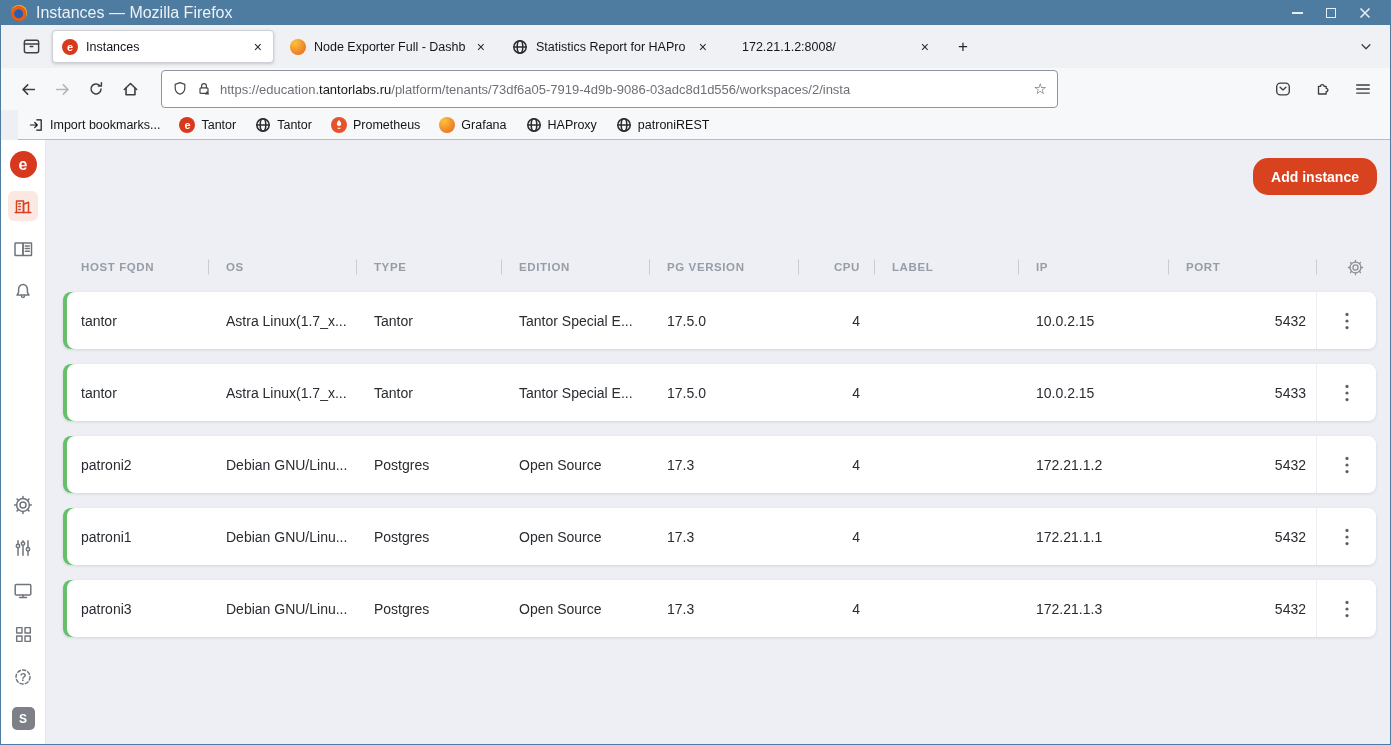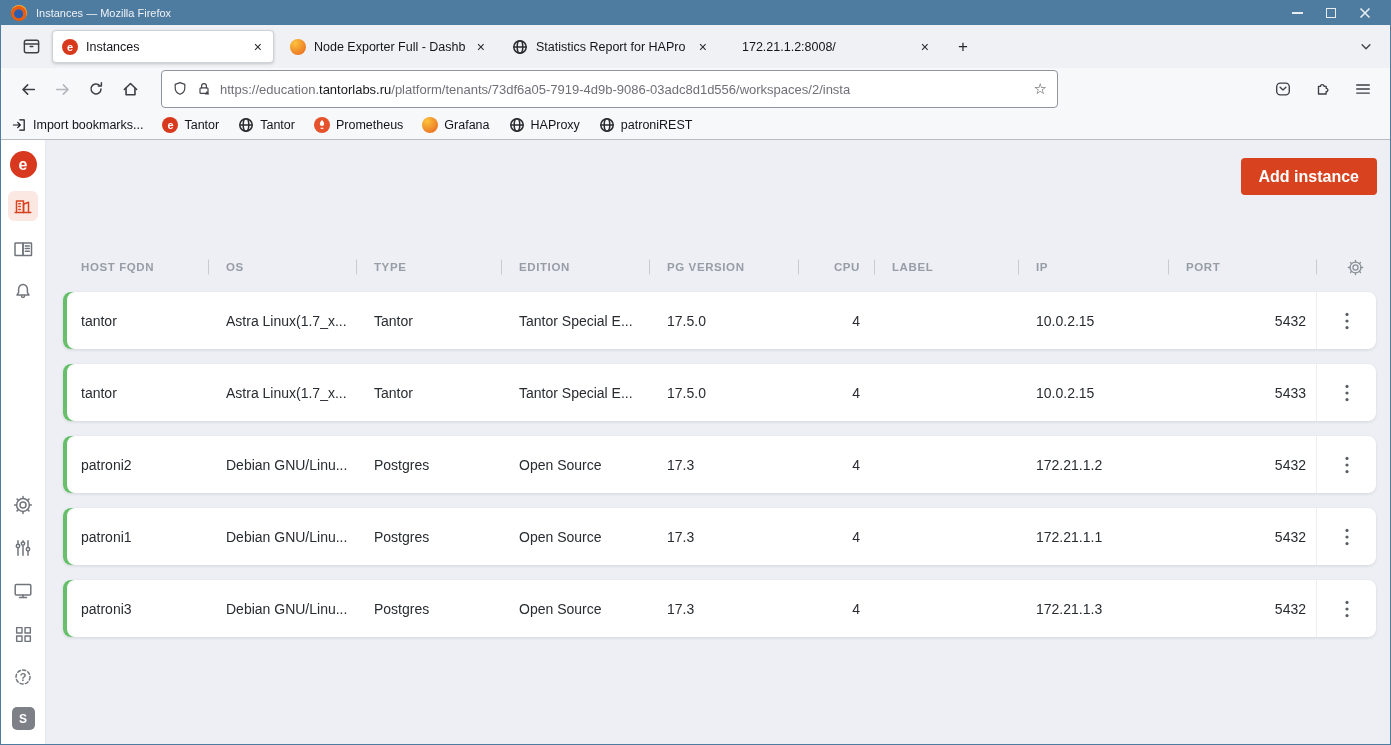--- a/index.html
+++ b/index.html
@@ -5,21 +5,21 @@
   * { margin:0; padding:0; box-sizing:border-box; }
   html,body { width:1391px; height:745px; overflow:hidden;
     font-family:"Liberation Sans", sans-serif; background:#edeff4; }
   .window { width:1391px; height:745px; display:flex; flex-direction:column;
     border-left:1px solid #4e7ba0; border-right:1px solid #4e7ba0; border-bottom:1px solid #4e7ba0; }
 
   
   .titlebar { height:25px; flex:0 0 25px; background:#4e7ba0; display:flex; align-items:center; padding:0 10px; }
   .fx-logo { width:16px; height:16px; border-radius:50%;
     background:radial-gradient(circle at 48% 55%, #2a5db0 0 34%, #e85d10 40% 62%, #ffab2e 66% 100%); }
-  .titlebar-title { color:#eef2f6; font-size:11px; margin-left:9px; }
+  .titlebar-title { color:#eef2f6; font-size:16px; margin-left:9px; }
   .win-controls { margin-left:auto; display:flex; align-items:center; gap:20px; padding-right:8px; }
   .wc { display:flex; align-items:center; justify-content:center; width:14px; height:14px; cursor:default; }
   .wc-min-glyph { width:11px; height:0; border-bottom:2px solid #e8edf2; }
   .wc-max-glyph { width:10px; height:10px; border:1.5px solid #e8edf2; }
   .wc svg { stroke:#e8edf2; stroke-width:1.6; }
 
   
   .tabstrip { height:43px; flex:0 0 43px; background:#f0f1f4; display:flex; align-items:center; padding:0 10px 0 16px; }
   .iconbtn { display:flex; align-items:center; justify-content:center; color:#3e3e44; }
   .fxview { width:28px; height:28px; border-radius:4px; }
@@ -42,21 +42,21 @@
   .urlbar { width:897px; height:38px; margin-left:12px; background:#fff; border:1px solid #8f94a0; border-radius:4px;
     display:flex; align-items:center; padding:0 10px; }
   .urlbar svg { flex:0 0 auto; color:#45454c; }
   .url-text { flex:1; font-size:13px; color:#6f6f78; white-space:nowrap; overflow:hidden; margin:0 8px; }
   .url-domain { color:#17171c; }
   .url-star { font-size:15px; color:#45454c; }
   .nav-right { margin-left:auto; display:flex; align-items:center; gap:22px; padding-right:6px; color:#3e3e44; }
 
   
   .bookmarks { height:30px; flex:0 0 30px; background:#f7f8fa; border-bottom:1px solid #b8bcc3;
-    display:flex; align-items:center; padding:0 10px; gap:19px; }
+    display:flex; align-items:center; padding:0 10px; gap:19px;margin-left:17px; }
   .bm { display:flex; align-items:center; gap:6px; font-size:12.5px; color:#15141a; }
   .bm .favicon { width:16px; height:16px; }
   .fav-prom { background:#e6522c; }
 
   
   .content { flex:1; display:flex; background:#edeff4; min-height:0; }
   .sidebar { width:45px; flex:0 0 45px; background:#fff; border-right:1px solid #e6e8ec;
     display:flex; flex-direction:column; align-items:center; padding:11px 0 14px; }
   .sb-logo { width:27px; height:27px; border-radius:50%; background:#d8381e; color:#fff;
     font-weight:700; font-size:16px; display:flex; align-items:center; justify-content:center; }
@@ -73,21 +73,21 @@
   .crumb-sep { margin:0 7px; color:#b6bac0; }
   .crumb-current { color:#34383d; font-weight:700; }
 
   .page-tabs { margin-top:36px; padding-left:10px; display:flex; gap:36px;
     font-size:12.5px; font-weight:700; letter-spacing:1.3px; color:#9aa0a7; }
   .page-tab { padding-bottom:7px; border-bottom:2px solid transparent; }
   .page-tab.active { color:#282c31; border-bottom-color:#e04b25; }
 
   .add-row { display:flex; justify-content:flex-end; margin-top:18px; }
   .add-btn { height:37px; padding:0 18px; background:#d8421f; color:#fff; border:none;
-    border-radius:4px; font-family:inherit; font-size:16px; font-weight:700; }
+    border-radius:15px; font-family:inherit; font-size:14px; font-weight:700; }
 
   .table { margin-top:55px; width:1313px; }
   .grid { display:grid; grid-template-columns:145px 148px 145px 148px 149px 76px 144px 150px 148px 60px; align-items:center; }
   .thead { height:34px; color:#979da6; font-size:11.5px; font-weight:700; letter-spacing:.6px; }
   .th { padding-left:18px; position:relative; white-space:nowrap; }
   .th.sep::before { content:""; position:absolute; left:0; top:50%; transform:translateY(-50%);
     width:1px; height:15px; background:#c7cbd2; }
   .th.r-cpu { text-align:right; padding-right:14px; }
   .th.r-port { text-align:left; padding-right:10px; }
   .th-actions { display:flex; align-items:center; justify-content:center; color:#8a9097; position:relative; }

